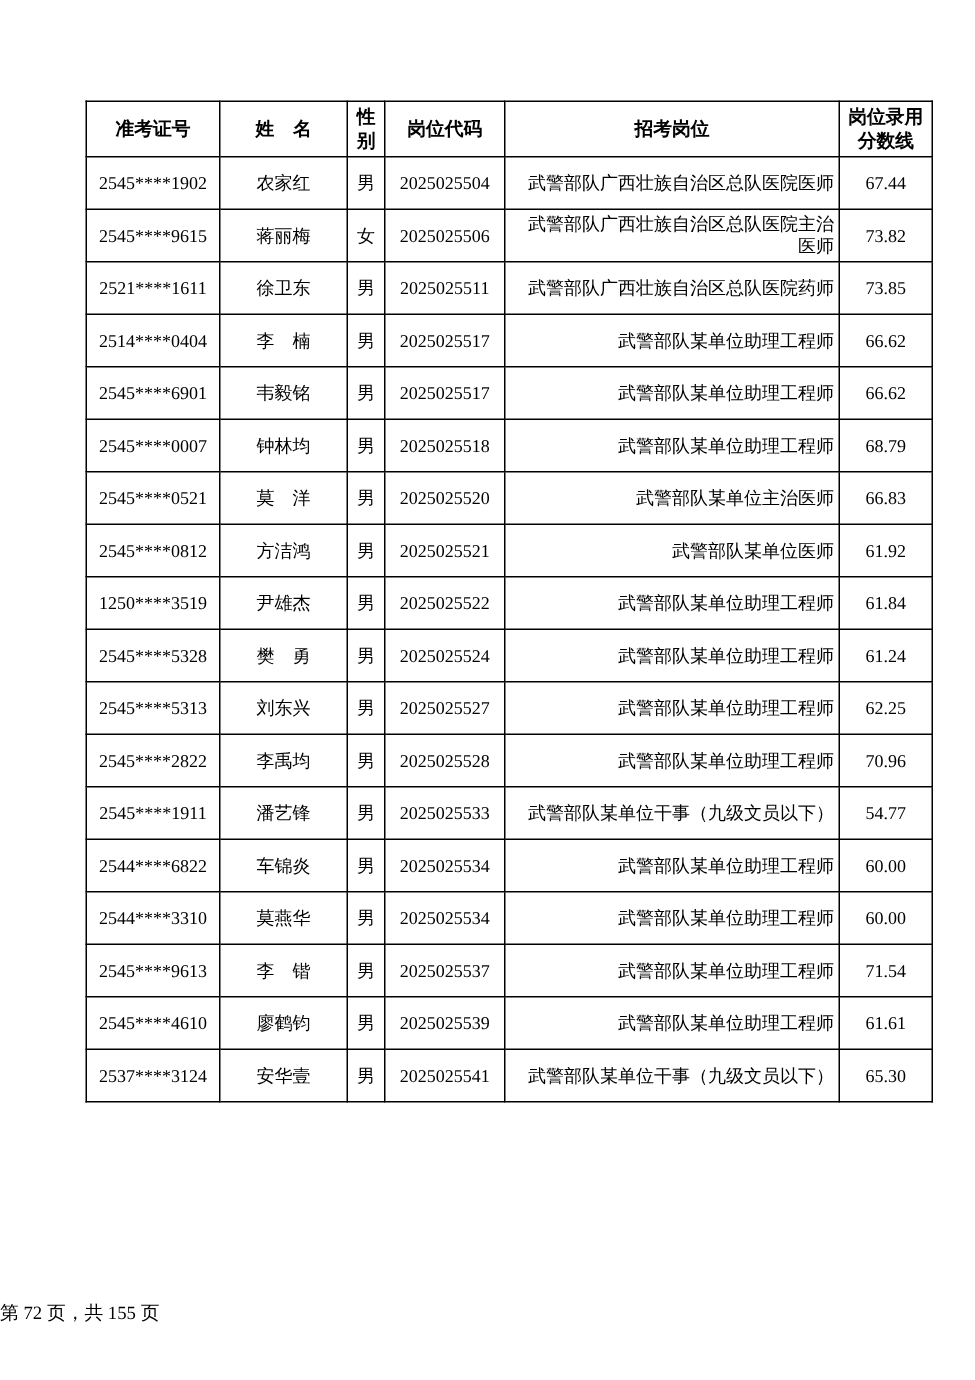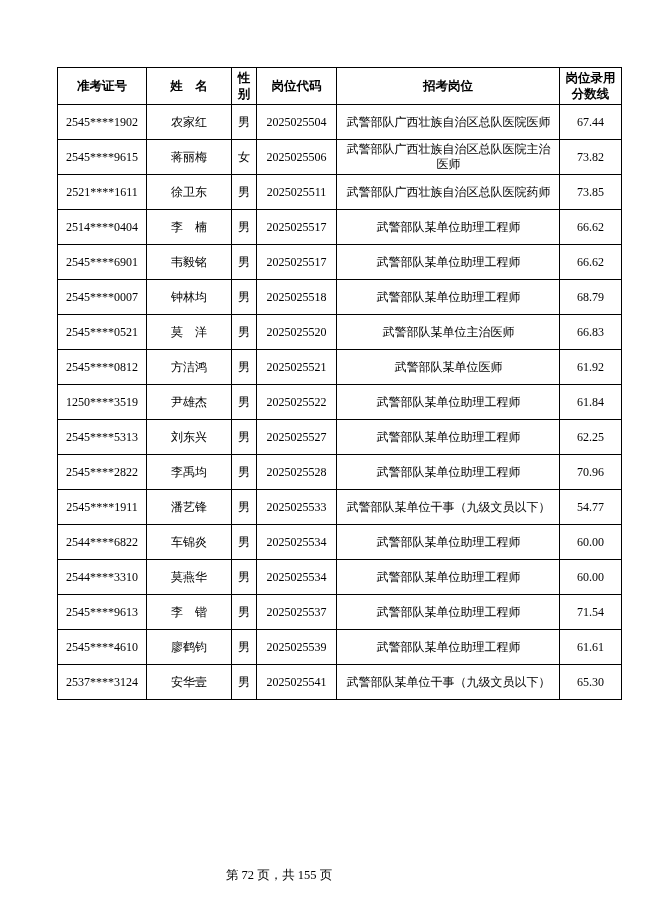--- a/index.html
+++ b/index.html
@@ -42,31 +42,30 @@
   }
   .doc-table td {
     height: 32px;
   }
   .col-id       { width: 84px; }
   .col-name     { width: 80px; }
   .col-gender   { width: 20px; padding-left: 0; padding-right: 0; }
   .col-code     { width: 75px; }
   .col-position { width: 218px; }
   td.col-position {
-    text-align: center;
+    text-align: right;
     padding-left: 4px;
     padding-right: 3px;
   }
   .col-score    { width: 57px; }
   .page-footer {
     position: absolute;
     left: 0;
     top: 867px;
     width: 558px;
-    text-align: center;
     font-size: 12.5px;
   }
 </style>
 </head>
 <body>
 
 <div>
 
   <table class="doc-table">
     <thead>
@@ -146,20 +145,28 @@
         </tr>
         <tr>
           <td class="col-id">1250****3519</td>
           <td class="col-name">尹雄杰</td>
           <td class="col-gender">男</td>
           <td class="col-code">2025025522</td>
           <td class="col-position">武警部队某单位助理工程师</td>
           <td class="col-score">61.84</td>
         </tr>
         <tr>
+          <td class="col-id">2545****5328</td>
+          <td class="col-name">樊　勇</td>
+          <td class="col-gender">男</td>
+          <td class="col-code">2025025524</td>
+          <td class="col-position">武警部队某单位助理工程师</td>
+          <td class="col-score">61.24</td>
+        </tr>
+        <tr>
           <td class="col-id">2545****5313</td>
           <td class="col-name">刘东兴</td>
           <td class="col-gender">男</td>
           <td class="col-code">2025025527</td>
           <td class="col-position">武警部队某单位助理工程师</td>
           <td class="col-score">62.25</td>
         </tr>
         <tr>
           <td class="col-id">2545****2822</td>
           <td class="col-name">李禹均</td>

